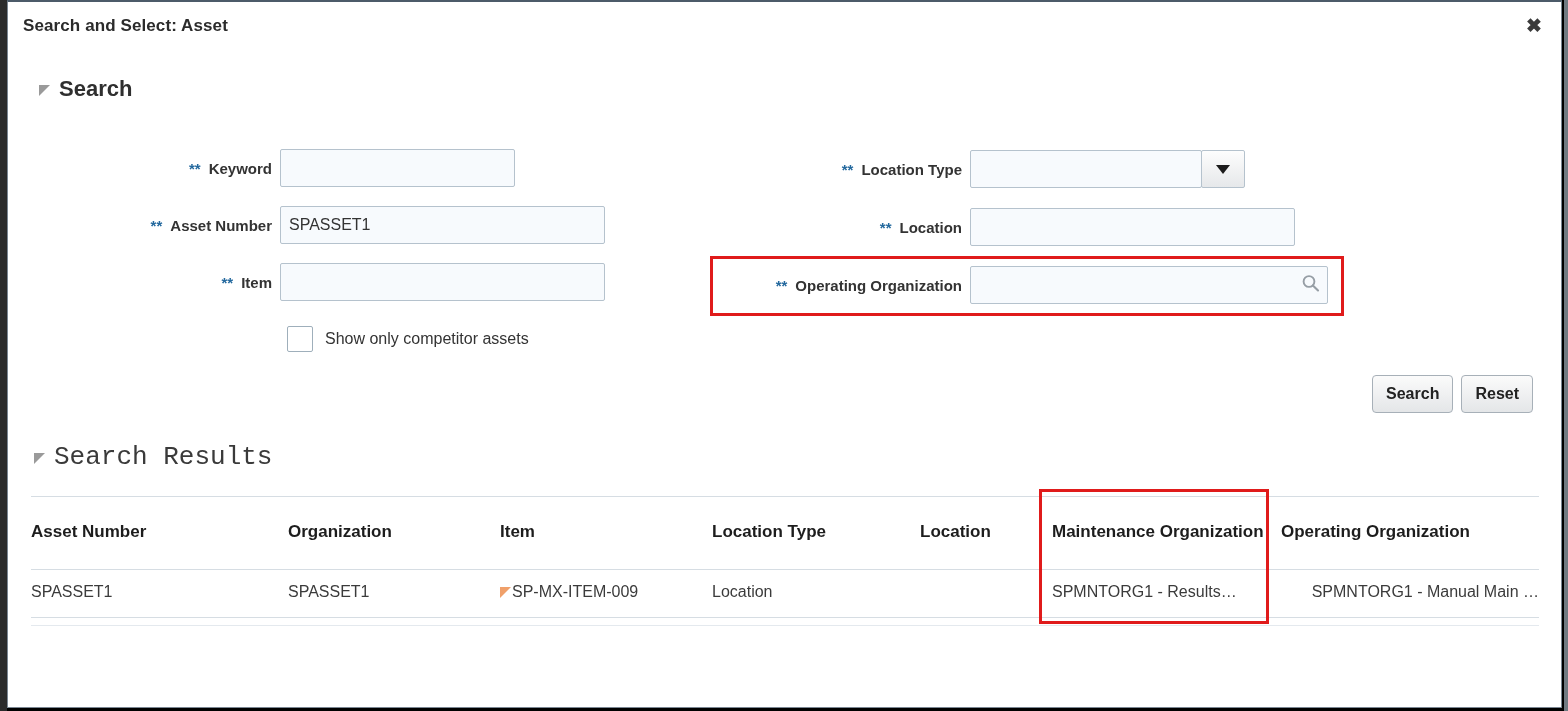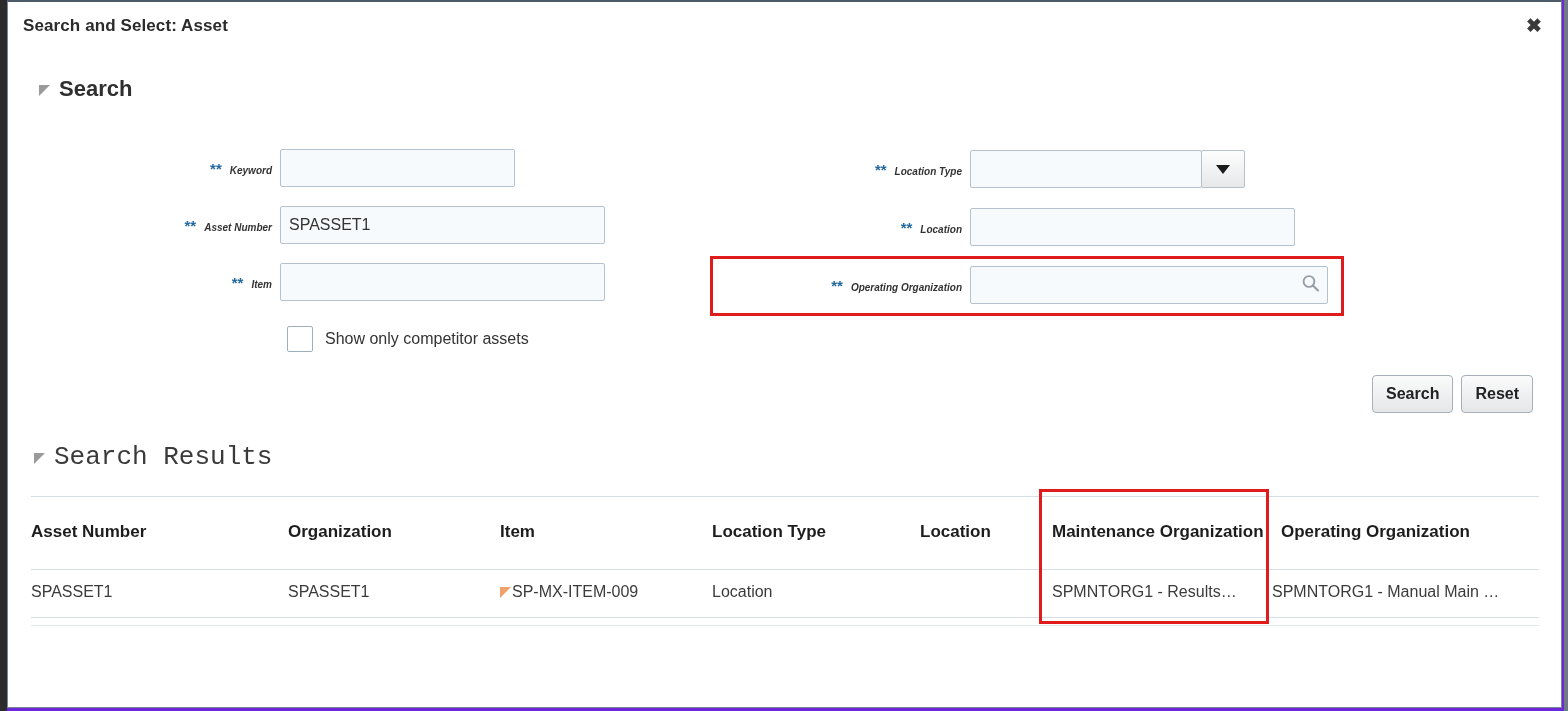--- a/index.html
+++ b/index.html
@@ -10,21 +10,21 @@
   body {
     font-family: "Liberation Sans", sans-serif;
     -webkit-font-smoothing: antialiased;
   }
 
   #screen {
     position: relative;
     width: 1568px;
     height: 711px;
     overflow: hidden;
-    background: #6d28d9;
+    background: #000000;
   }
 
   
   .bg-strip {
     position: absolute;
     top: 0;
     height: 711px;
     background: #2b2b2b;
   }
   .bg-strip.left  { left: 0;  width: 7px; }
@@ -104,26 +104,25 @@
   #search-head  { left: 31px; top: 74px; }
   #results-head { left: 26px; top: 440px; }
 
   
   .field {
     position: absolute;
     display: flex;
     align-items: center;
   }
   .field-label {
-    font-size: 10px;
+    font-size: 15px;
     font-weight: bold;
     color: #333333;
     text-align: right;
     white-space: nowrap;
-    font-style: italic;
   }
   .req-mark {
     color: #24699e;
     font-size: 15px;
     font-weight: bold;
     margin-right: 8px;
   }
   .label-wrap {
     display: flex;
     align-items: baseline;
@@ -410,21 +409,21 @@
           </tr>
         </thead>
         <tbody>
           <tr>
             <td>SPASSET1</td>
             <td>SPASSET1</td>
             <td><span class="cell-flag"></span><span>SP-MX-ITEM-009</span></td>
             <td>Location</td>
             <td></td>
             <td style="padding-left:16px;">SPMNTORG1 - Results…</td>
-            <td style="padding-left:6px;">SPMNTORG1 - Manual Main …</td>
+            <td style="padding-left:6px;text-align:right;">SPMNTORG1 - Manual Main …</td>
           </tr>
         </tbody>
       </table>
     </div>
 
 
     <div class="redbox" id="redbox-oporg"></div>
     <div class="redbox" id="redbox-mntcol"></div>
 
   </div>

